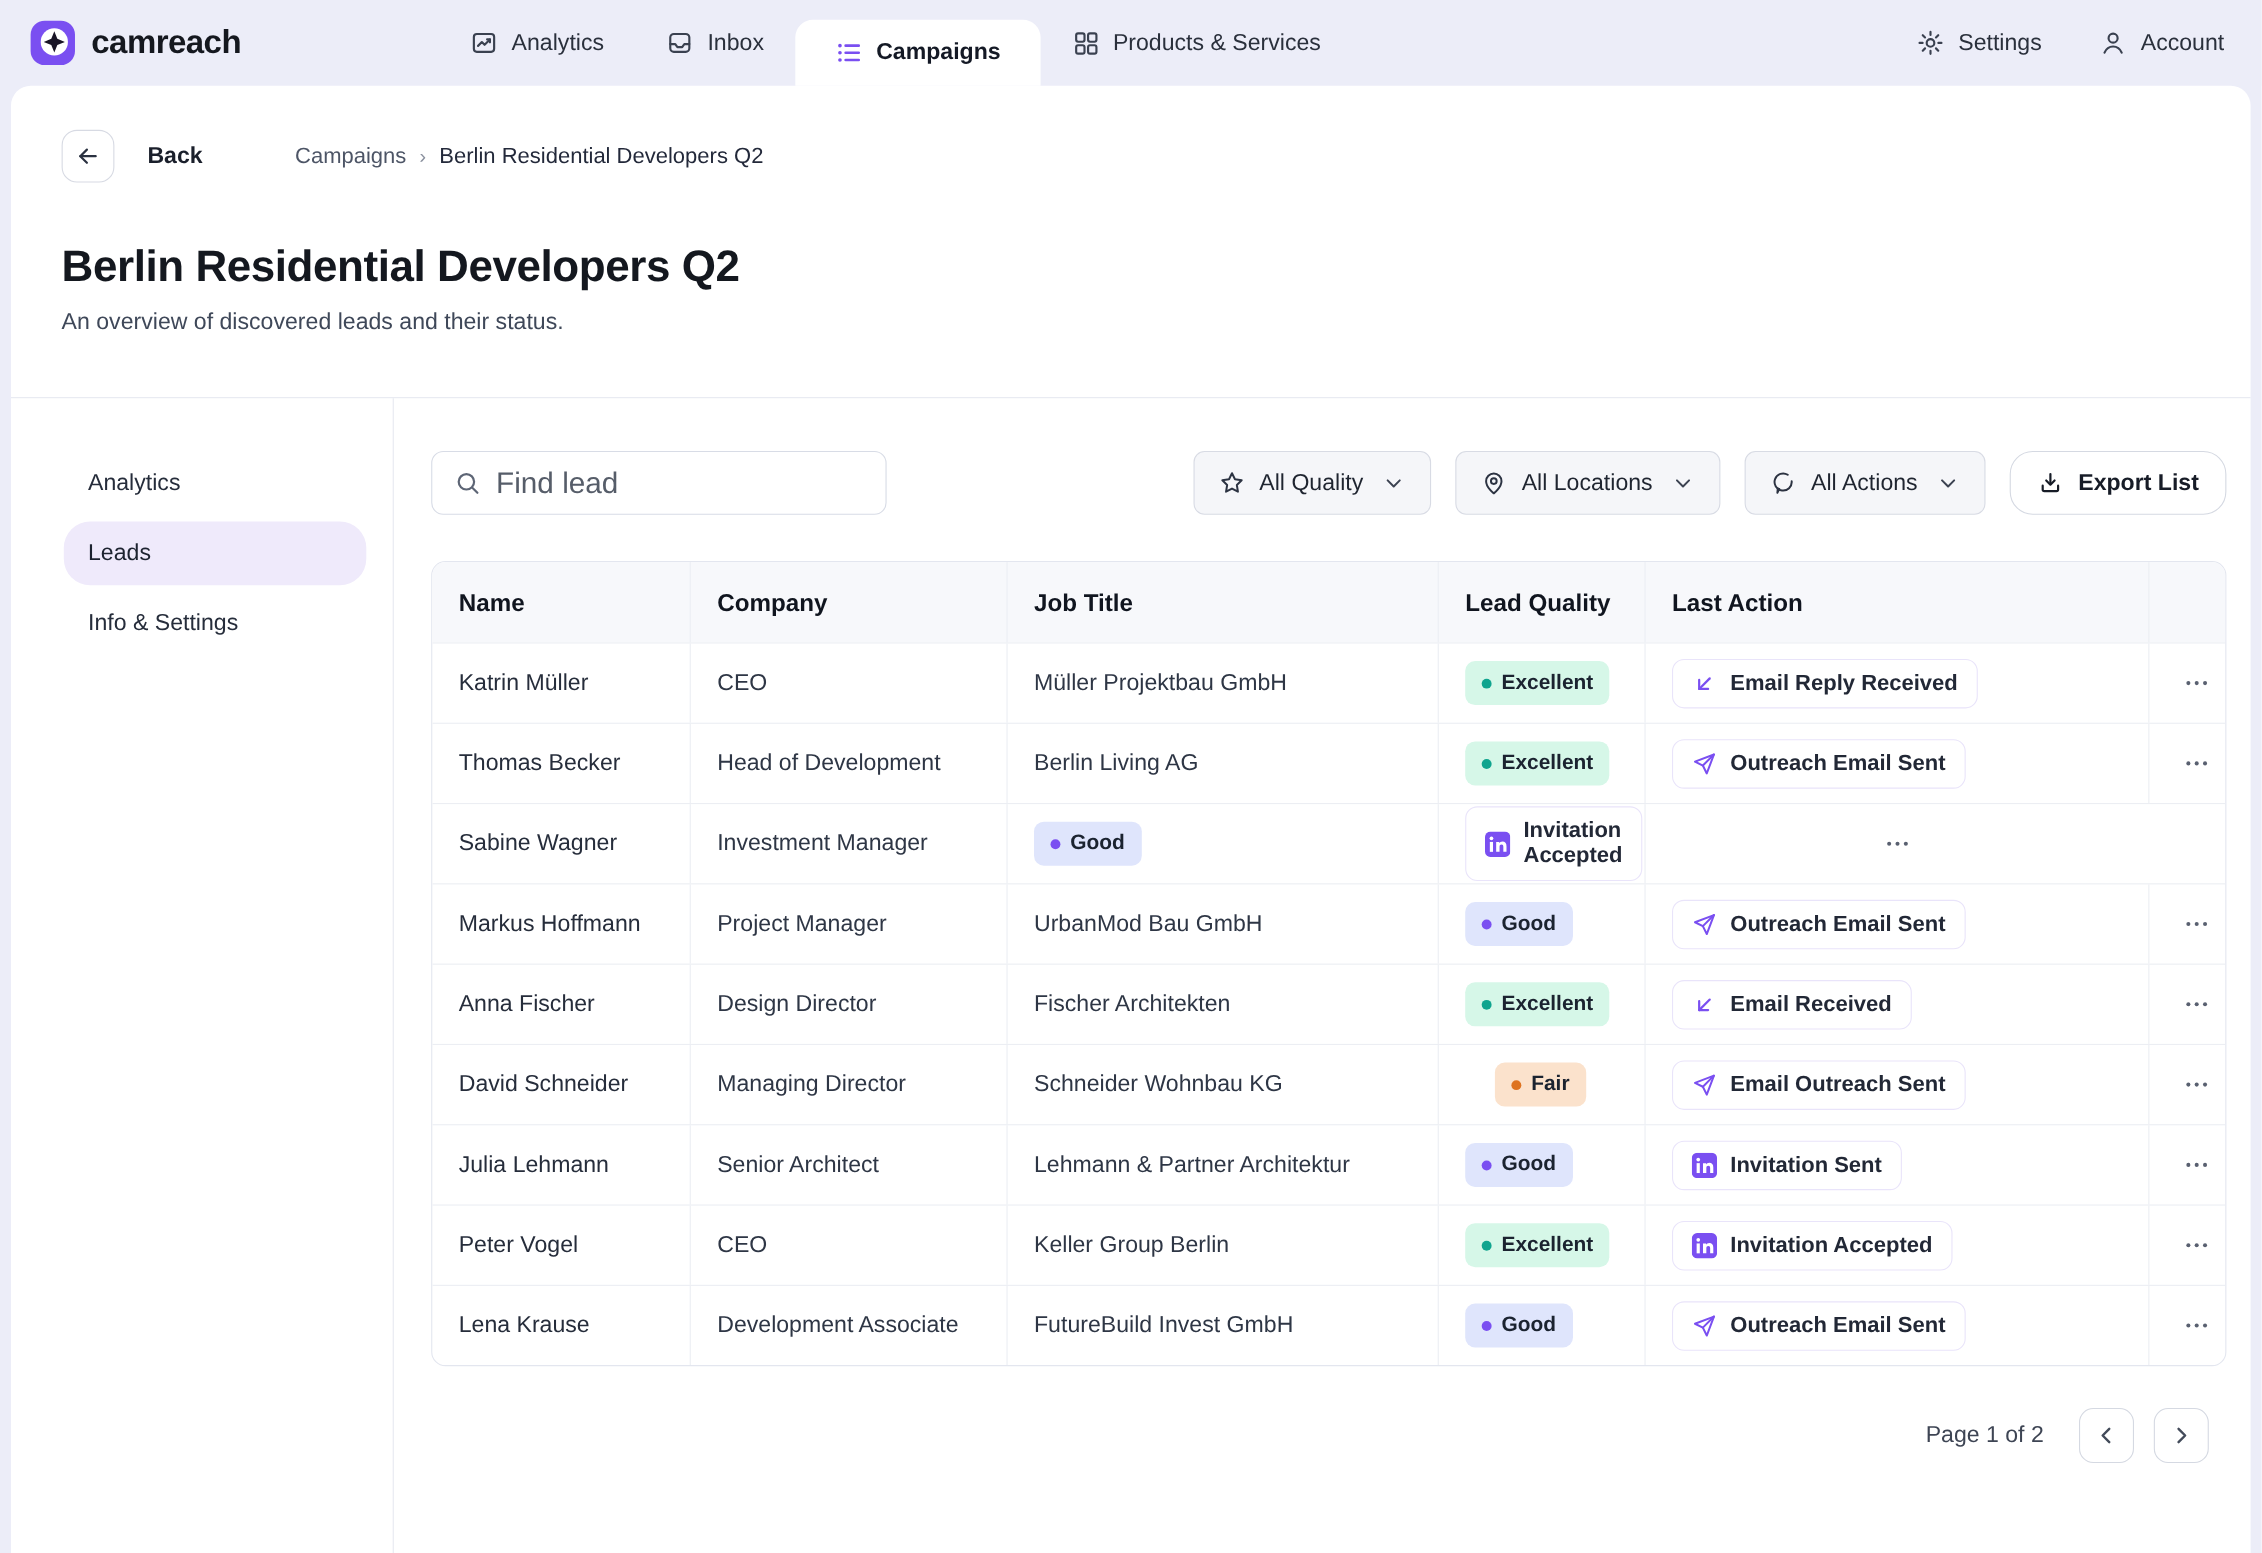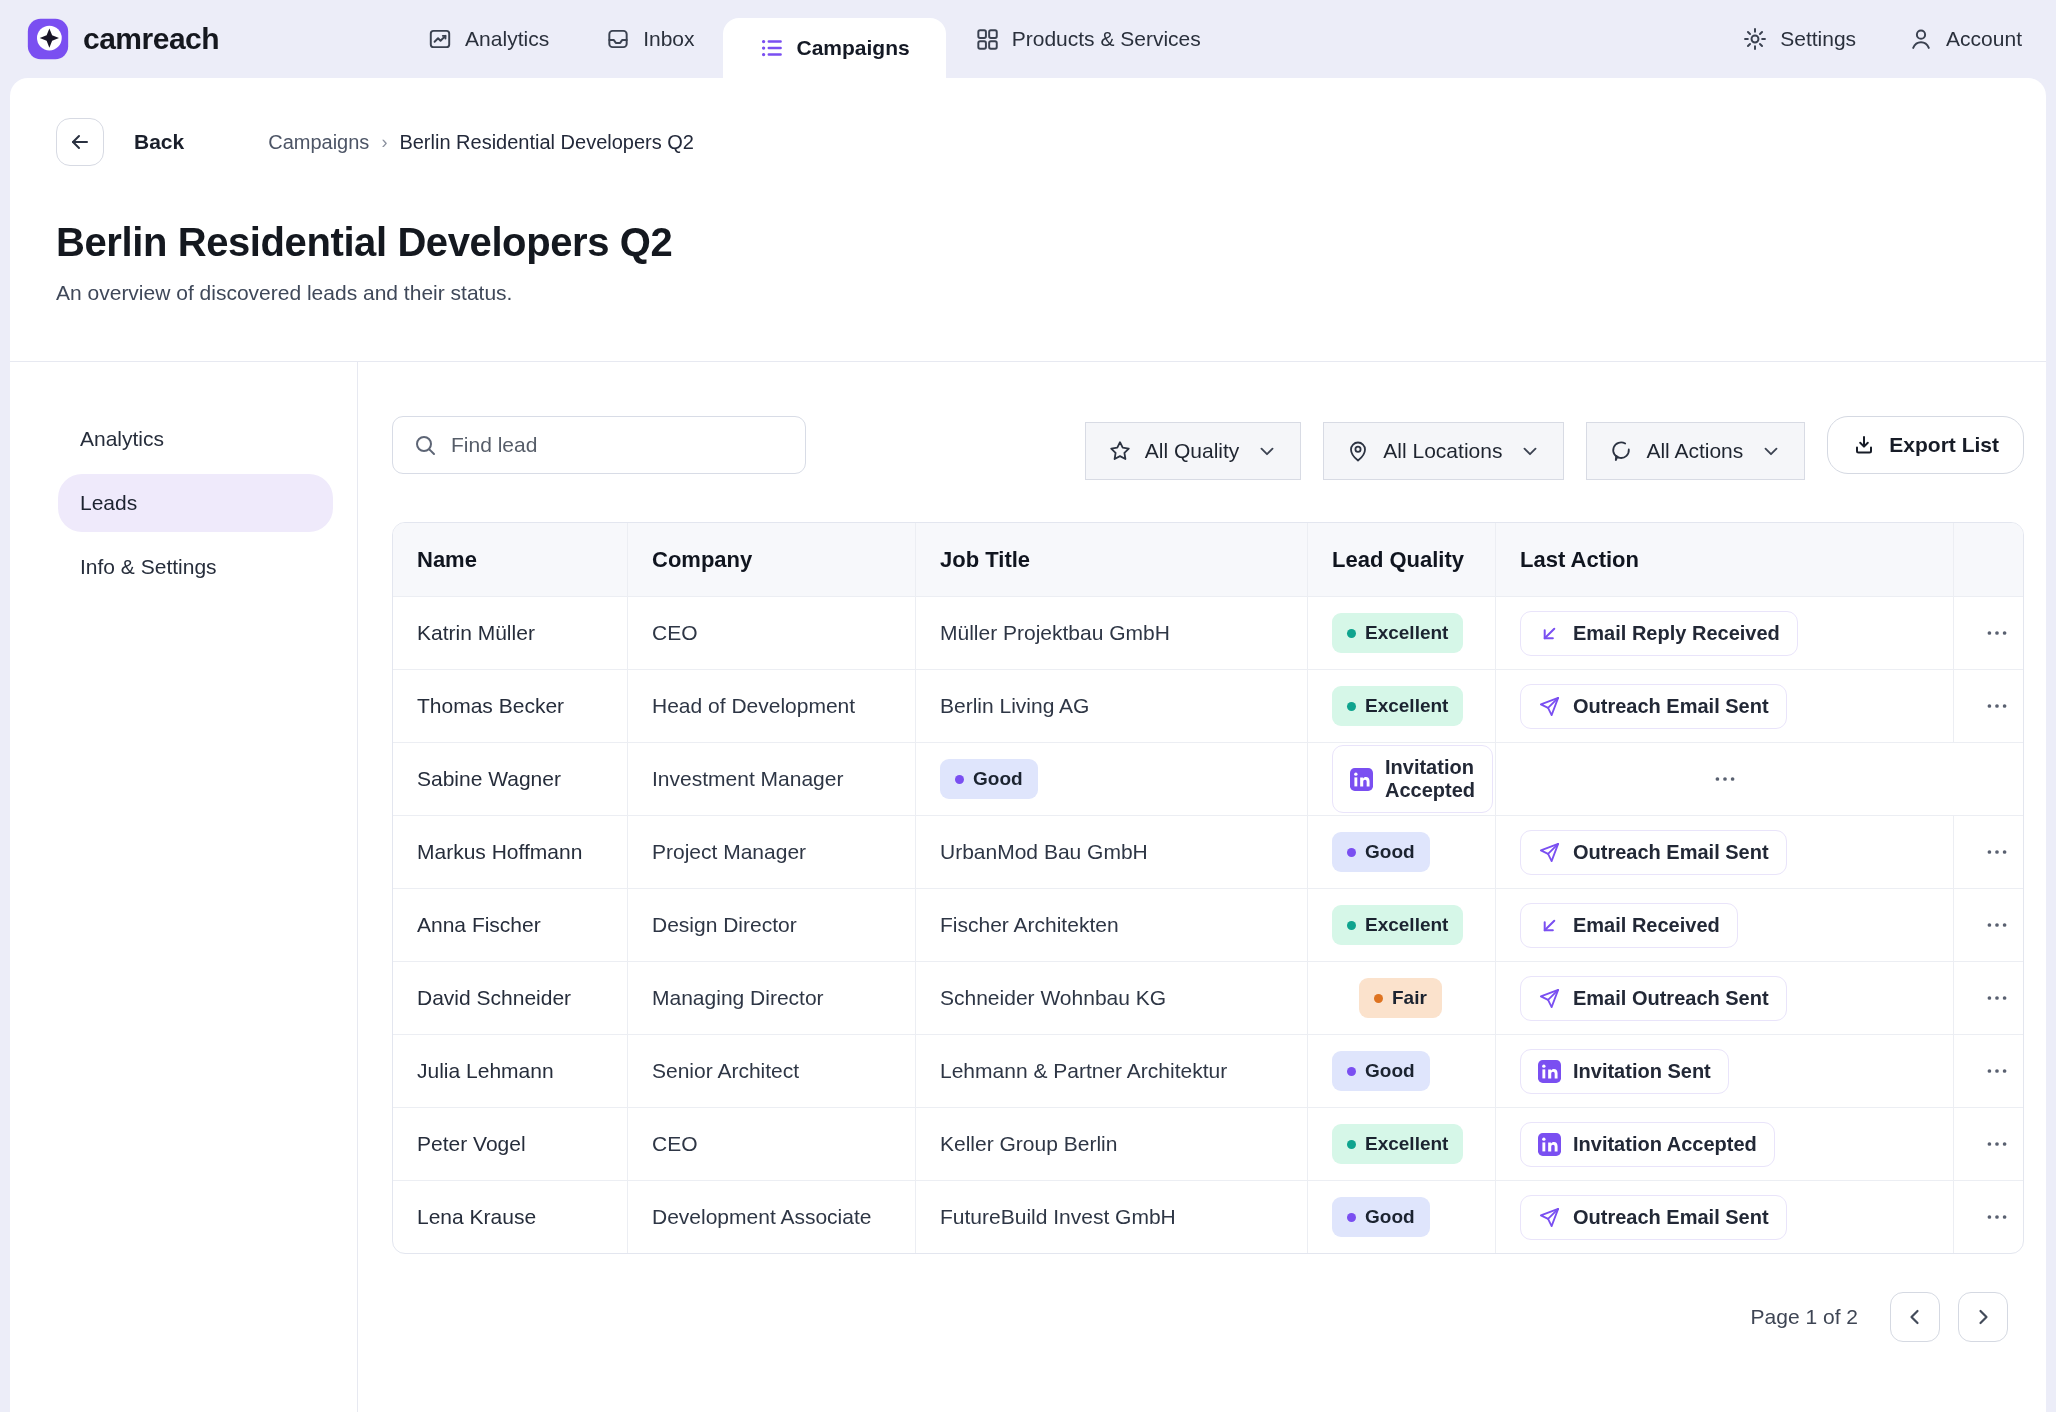--- a/index.html
+++ b/index.html
@@ -70,29 +70,29 @@
   .main { flex:1; padding:48px 22px 0 34px; min-width:0; }
 
   
   .toolbar { display:flex; align-items:center; }
   .search-box {
     width:414px; height:58px; border:1.5px solid #D8DCE6; border-radius:11px;
     display:flex; align-items:center; gap:14px; padding:0 20px; background:#fff;
   }
   .search-box .icon { color:#5d6575; }
   .search-box input {
-    border:none; outline:none; font-size:21px; flex:1; background:transparent;
+    border:none; outline:none; font-size:27px; flex:1; background:transparent;
     font-family:"Liberation Sans", sans-serif; color:#1c2230;
   }
   .search-box input::placeholder { color:#39414f; opacity:.85; }
   .filters { margin-left:auto; display:flex; align-items:center; gap:22px; }
   .filter-btn {
     height:58px; display:flex; align-items:center; gap:13px; padding:0 22px;
-    background:#F5F6F9; border:1.5px solid #D8DBE4; border-radius:0;
-    font-size:21px; font-weight:500; color:#1f2530; cursor:pointer;margin-top:12px;
+    background:#F5F6F9; border:1.5px solid #D8DBE4; border-radius:10px;
+    font-size:21px; font-weight:500; color:#1f2530; cursor:pointer;
   }
   .filter-btn .icon { color:#2c3342; }
   .filter-btn .chev { color:#3c4352; margin-left:4px; }
   .export-btn {
     height:58px; display:flex; align-items:center; gap:13px; padding:0 24px;
     background:#ffffff; border:1.5px solid #D5D9E2; border-radius:21px;
     font-size:21px; font-weight:700; color:#171c27; cursor:pointer;
   }
 
   

